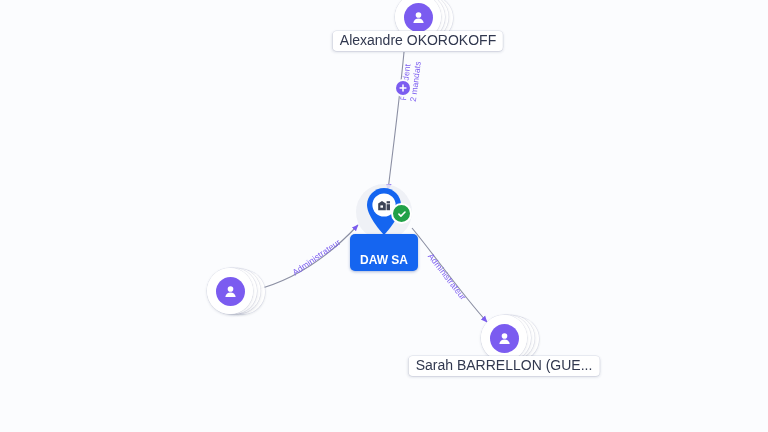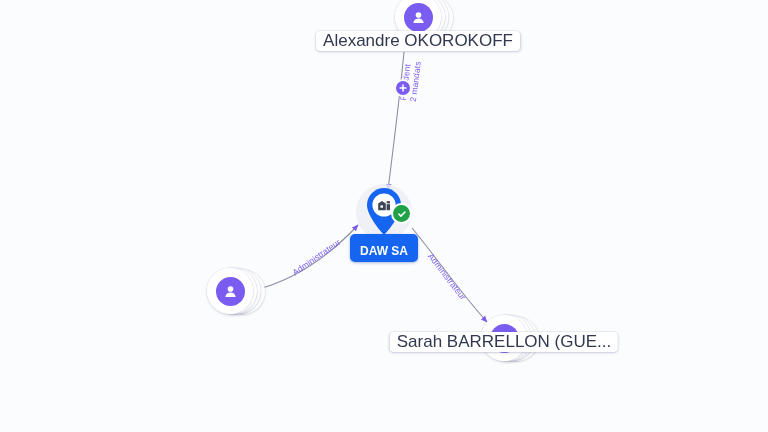--- a/index.html
+++ b/index.html
@@ -80,21 +80,21 @@
     justify-content: center;
   }
   .avatar-circle svg { display:block; }
 
   .node-label {
     position: absolute;
     transform: translateX(-50%);
     background: #ffffff;
     border-radius: 4px;
     padding: 3px 7px 4px 7px;
-    font-size: 17px;
+    font-size: 14px;
     line-height: 13px;
     color: #31384f;
     white-space: nowrap;
     box-shadow: 0 1px 3px rgba(40,50,90,0.18),
                 0 0 0 0.5px rgba(130,140,175,0.22);
   }
 
   
   .company-node {
     position: absolute;
@@ -134,21 +134,21 @@
     justify-content: center;
   }
   .company-check svg { display:block; }
 
   .company-label {
     position: absolute;
     transform: translateX(-50%);
     background: #1565f0;
     color: #ffffff;
     border-radius: 5px;
-    padding: 11px 10px 4px 10px;
+    padding: 20px 10px 4px 10px;
     font-size: 12px;
     font-weight: bold;
     line-height: 13px;
     white-space: nowrap;
     box-shadow: 0 1px 3px rgba(20,60,150,0.35);
   }
 
   
   .edge-label {
     position: absolute;
@@ -275,15 +275,15 @@
       <div class="avatar-ring">
         <div class="avatar-circle">
           <svg width="17" height="17" viewBox="0 0 20 20" aria-hidden="true">
             <circle cx="10" cy="7" r="3.3" fill="#ffffff"></circle>
             <path d="M3.9 16.4 C4.4 12.6 7 11.1 10 11.1 C13 11.1 15.6 12.6 16.1 16.4 Z" fill="#ffffff"></path>
           </svg>
         </div>
       </div>
     </div>
   </div>
-  <div class="node-label" style="left:504px; top:332px;text-align:center;">Sarah BARRELLON (GUE...</div>
+  <div class="node-label" style="left:504px; top:356px;text-align:center;">Sarah BARRELLON (GUE...</div>
 
 </div>
 
 </body></html>

